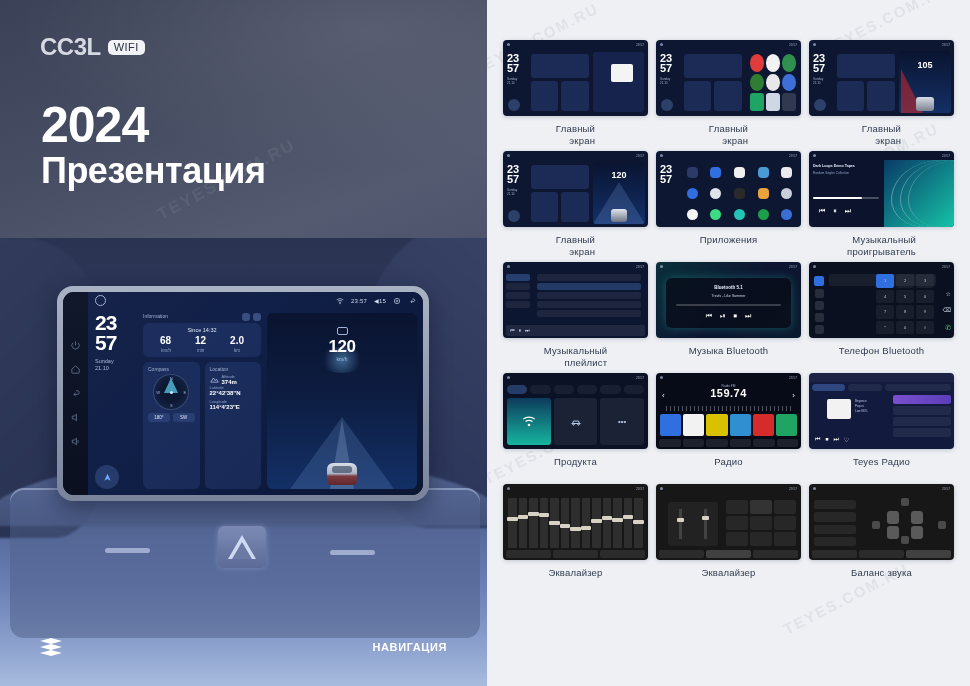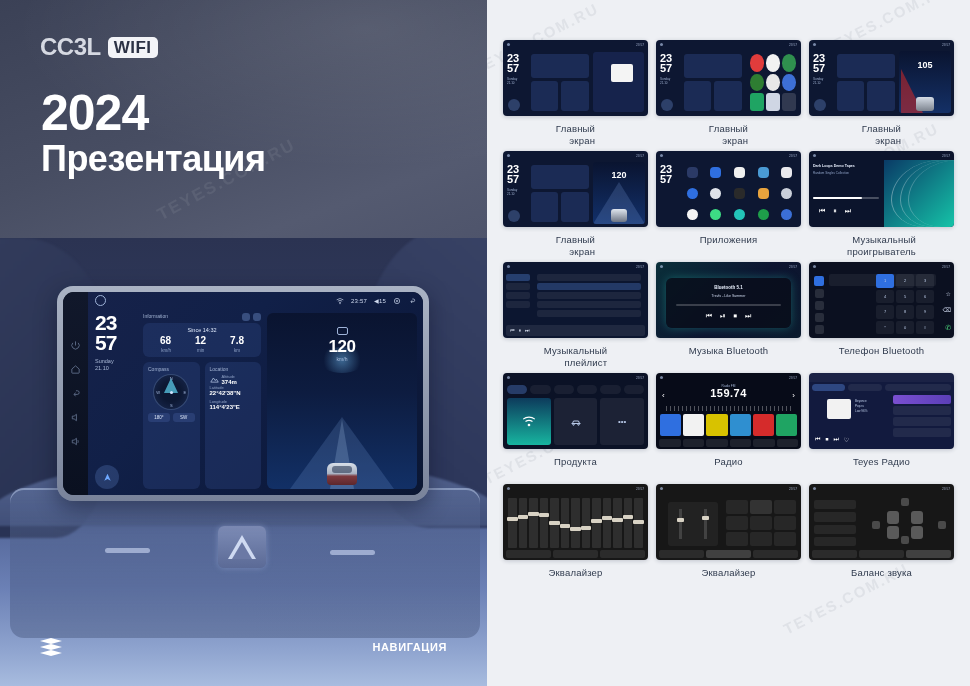--- a/index.html
+++ b/index.html
@@ -10,25 +10,25 @@
   .hero{position:relative;width:487px;height:686px;overflow:hidden;
         background:linear-gradient(160deg,#3b4156 0%,#474d62 22%,#545a70 38%,#4a5068 55%,#3d4560 70%,#2f3a5c 84%,#243055 100%);}
   .hero-sheen{position:absolute;left:0;top:0;width:487px;height:290px;
         background:radial-gradient(120% 80% at 75% 10%, rgba(255,255,255,.10), rgba(255,255,255,0) 60%);}
   .wm{position:absolute;color:rgba(255,255,255,.07);font-size:17px;font-weight:700;letter-spacing:2px;
       transform:rotate(-28deg);pointer-events:none;white-space:nowrap;}
 
   
   .logo{position:absolute;left:40px;top:33px;display:flex;align-items:center;gap:7px;z-index:6;}
   .logo-txt{color:#d6d9e2;font-size:24px;font-weight:700;letter-spacing:-.5px;}
-  .logo-badge{background:#f2f3f7;color:#2c3245;font-size:17px;font-weight:700;letter-spacing:.5px;
+  .logo-badge{background:#f2f3f7;color:#2c3245;font-size:11px;font-weight:400;letter-spacing:.5px;
               border-radius:5px;padding:2px 6px 2px 6px;line-height:1;}
 
   
-  .headline{position:absolute;left:41px;top:88px;z-index:6;}
+  .headline{position:absolute;left:41px;top:100px;z-index:6;}
   .h-year{color:#ffffff;font-size:50px;font-weight:700;line-height:1.02;letter-spacing:-1px;}
   .h-l1,.h-l2{color:#ffffff;font-size:36px;font-weight:700;line-height:1.13;letter-spacing:-.5px;}
 
   
   .car{position:absolute;left:0;top:238px;width:487px;height:448px;overflow:hidden;
        background:linear-gradient(180deg,#2b3352 0%,#2e3758 16%,#39436a 34%,#4a5c8e 58%,#6b80b5 78%,#8fa4cf 92%,#a8bcdf 100%);}
   .dash-left{position:absolute;left:-40px;top:0px;width:160px;height:300px;border-radius:0 60% 40% 0/0 50% 50% 0;
        background:linear-gradient(135deg,#333c5c,#263051);filter:blur(1px);}
   .dash-right{position:absolute;right:-50px;top:-10px;width:180px;height:300px;border-radius:50% 0 0 40%/50% 0 0 50%;
        background:linear-gradient(220deg,#3a4466,#283257);filter:blur(1px);}
@@ -264,21 +264,21 @@
                     <div class="stats">
                       <div style="text-align:right">
                         <div class="stat-v">68</div>
                         <div class="stat-u">km/h</div>
                       </div>
                       <div style="text-align:center">
                         <div class="stat-v">12</div>
                         <div class="stat-u">min</div>
                       </div>
                       <div style="text-align:center">
-                        <div class="stat-v">7.8</div>
+                        <div class="stat-v">2.0</div>
                         <div class="stat-u">km</div>
                       </div>
                     </div>
                   </div>
                 </div>
 
                 <div class="two">
                   <div class="card">
                     <div class="lbl">Compass</div>
                     <div class="compass">

